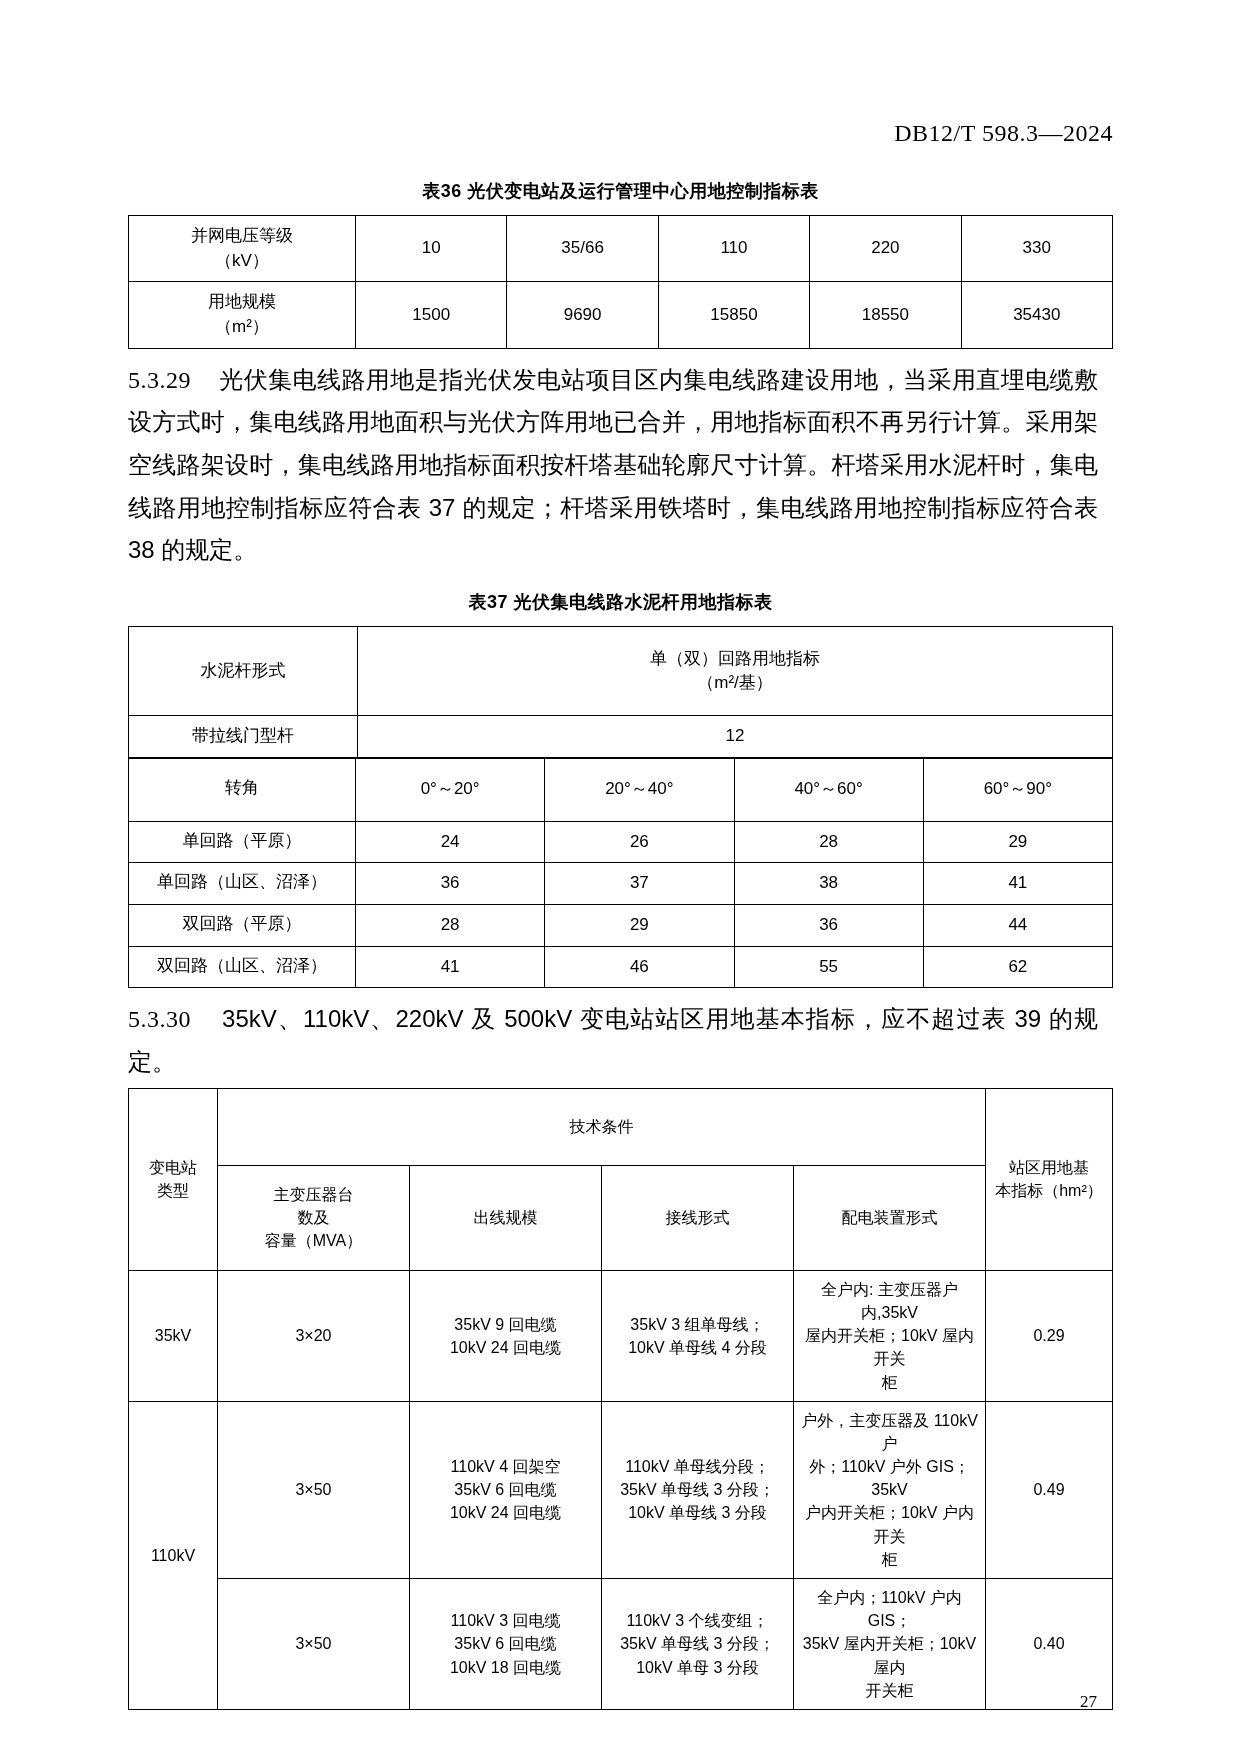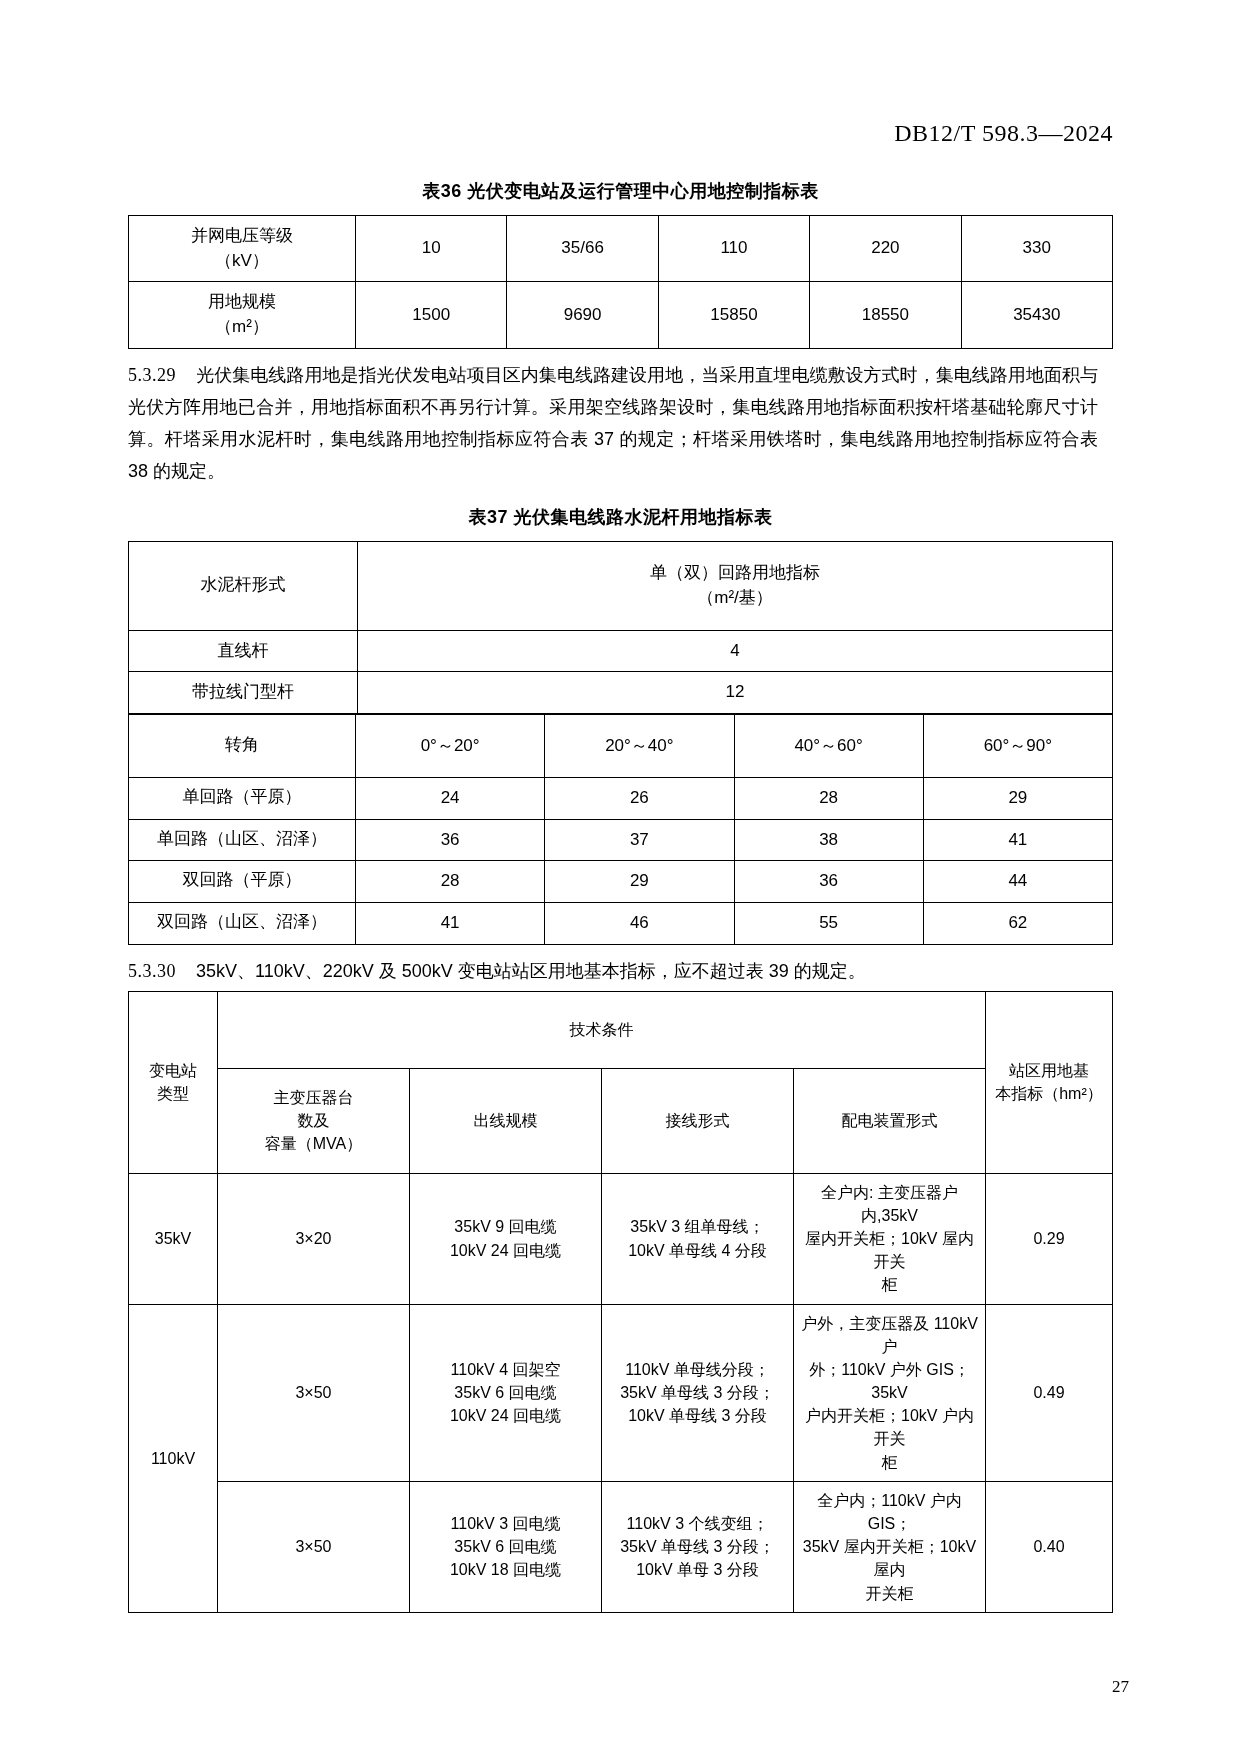--- a/index.html
+++ b/index.html
@@ -45,21 +45,21 @@
   }
   table td, table th {
     border: 1px solid #000000;
     text-align: center;
     vertical-align: middle;
     padding: 8px 4px;
     font-weight: normal;
     line-height: 1.45;
   }
   .para {
-    font-size: 18px;
+    font-size: 24px;
     line-height: 1.78;
     text-align: justify;
     margin: 10px 15px 4px 0;
     text-indent: 0;
     font-family: "Liberation Sans", sans-serif;
   }
   .para .num {
     font-family: "Liberation Serif", serif;
     letter-spacing: 0.5px;
   }
@@ -70,21 +70,21 @@
   .t39 { font-size: 16px; }
   .t39 td { padding: 7px 5px; }
   .t39 .vtype { width: 78px; }
   .t39 .cmva { width: 110px; }
   .t39 .cline { width: 158px; }
   .t39 .cconn { width: 170px; }
   .t39 .cdev { width: 230px; }
   .t39 .cidx { width: 116px; }
   .page-number {
     position: absolute;
-    right: 112px;
+    right: 144px;
     bottom: 58px;
     font-size: 17px;
     font-family: "Liberation Serif", serif;
   }
 </style>
 </head>
 <body>
 
 <div class="page">
 
@@ -128,24 +128,20 @@
   <div class="tbl-caption">表37   光伏集电线路水泥杆用地指标表</div>
 
   <table class="t37">
     <tbody>
       <tr>
         <td class="c1" style="height:72px;">水泥杆形式</td>
         <td>
           <div>单（双）回路用地指标</div>
           <div>（m²/基）</div>
         </td>
-      </tr>
-      <tr>
-        <td class="c1">直线杆</td>
-        <td>4</td>
       </tr>
       <tr>
         <td class="c1">带拉线门型杆</td>
         <td>12</td>
       </tr>
     </tbody>
   </table>
 
 
   <table class="t38">

